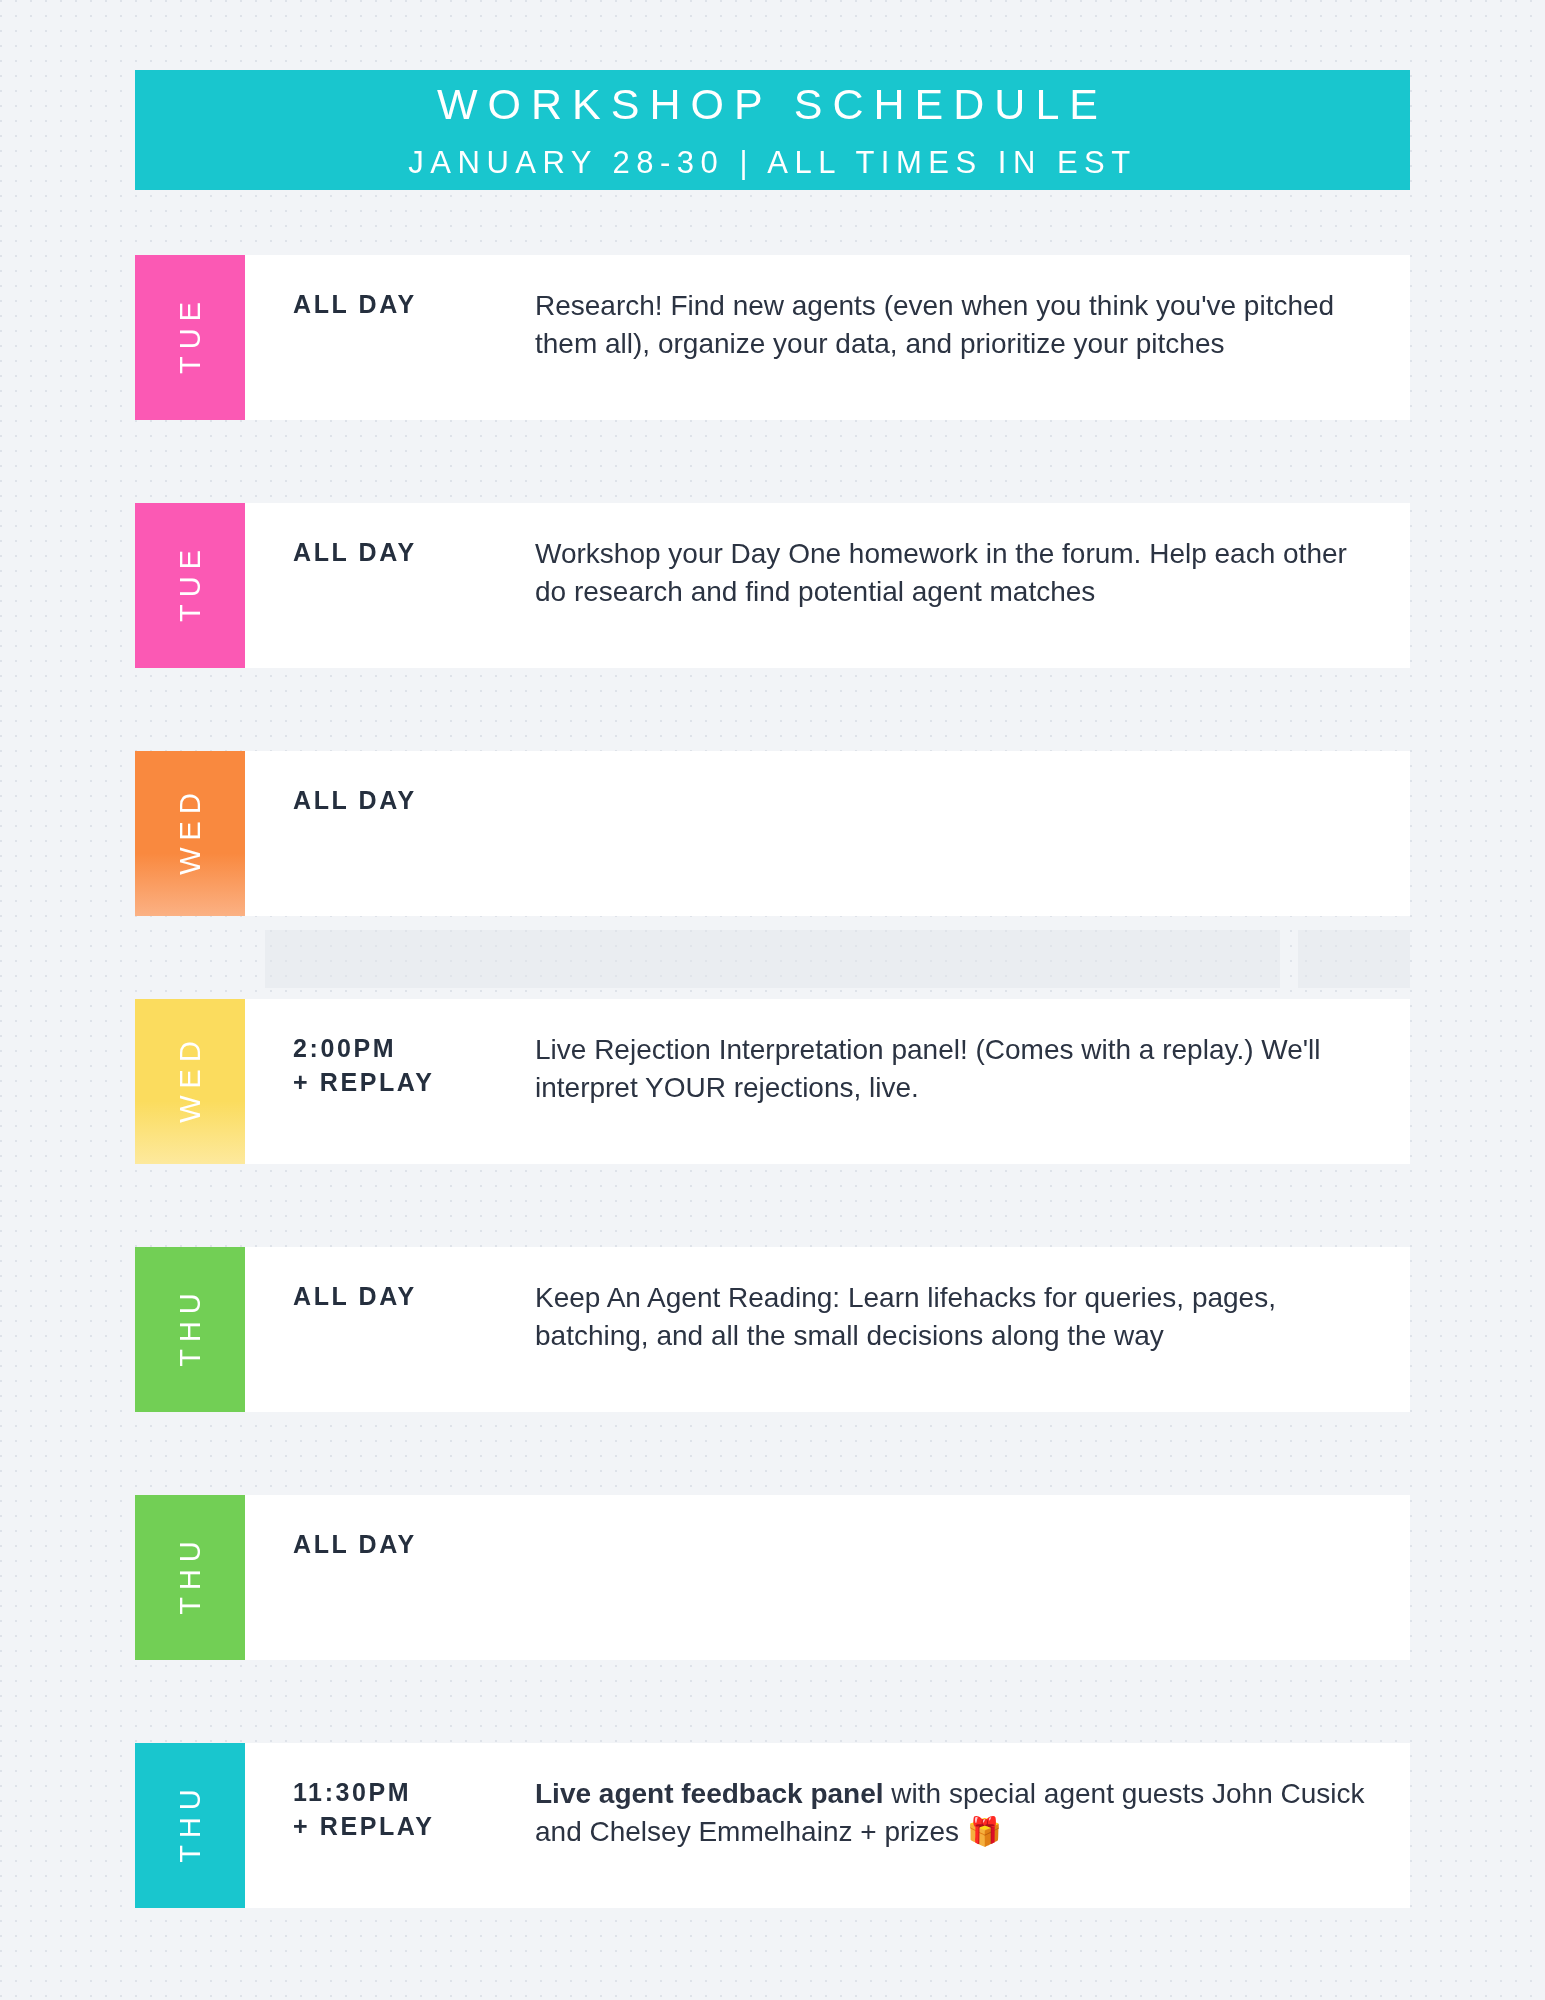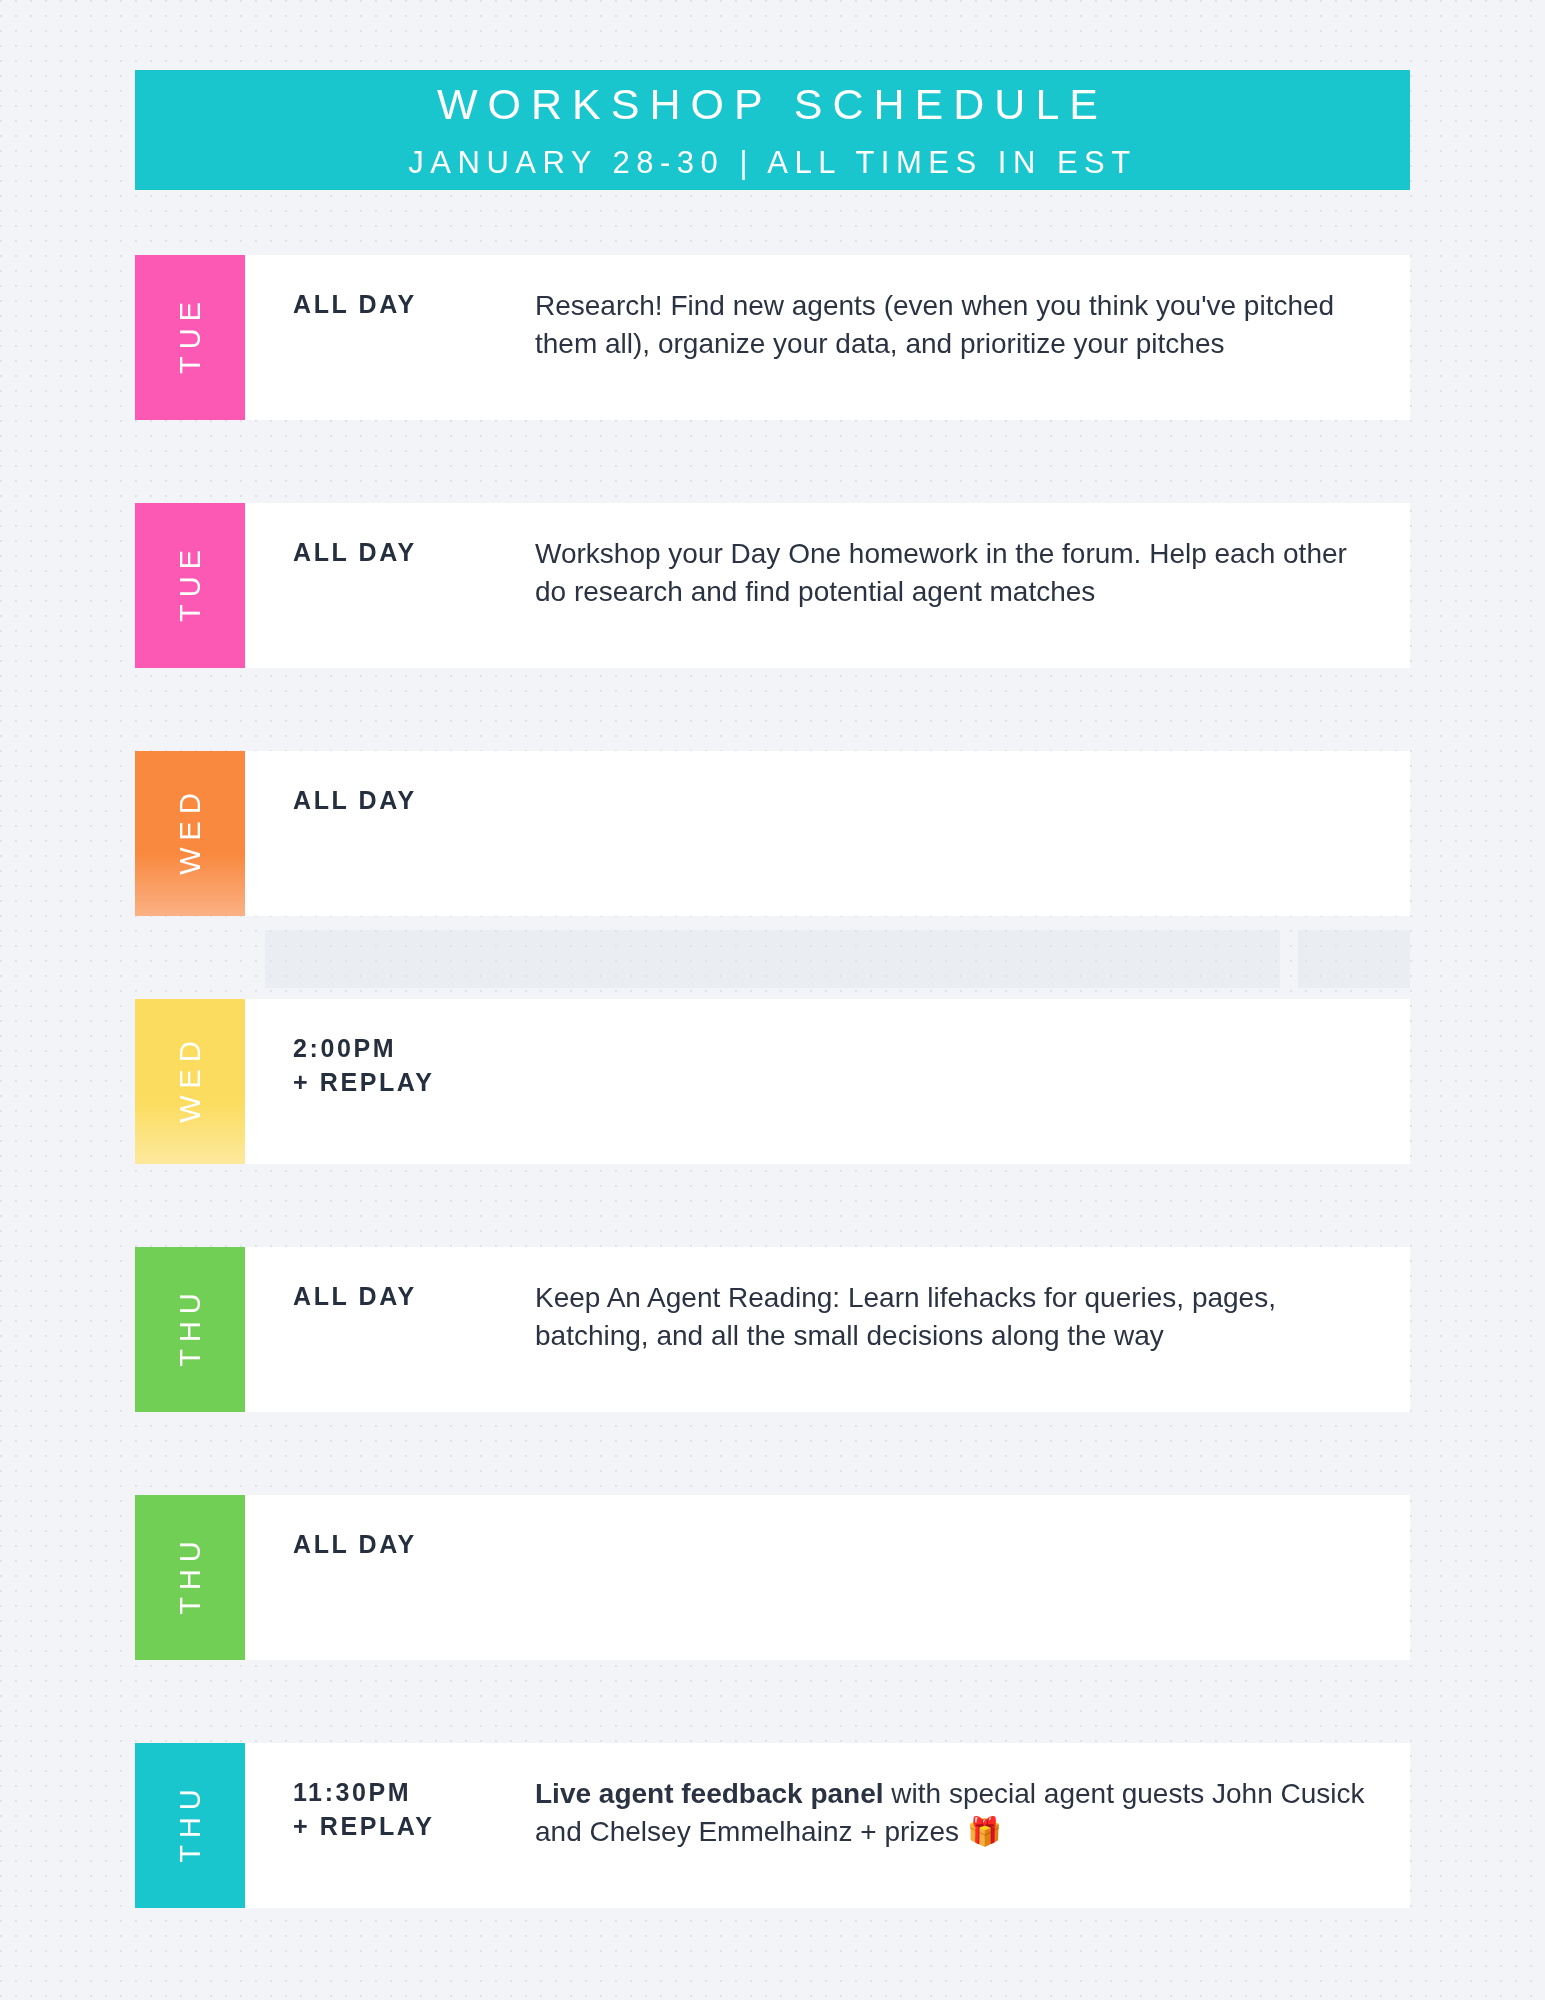--- a/index.html
+++ b/index.html
@@ -206,20 +206,21 @@
         </div>
       </div>
       <div class="row">
         <div class="row-card">
           <div class="day-tab tab-yellow">
             <div class="day-tab-label">WED</div>
           </div>
           <div class="row-body">
             <div class="time-col">2:00PM
 + REPLAY</div>
+            <div class="desc-col">Live Rejection Interpretation panel! (Comes with a replay.) We'll interpret YOUR rejections, live.</div>
           </div>
         </div>
       </div>
       <div class="row">
         <div class="row-card">
           <div class="day-tab tab-green">
             <div class="day-tab-label">THU</div>
           </div>
           <div class="row-body">
             <div class="time-col">ALL DAY</div>

